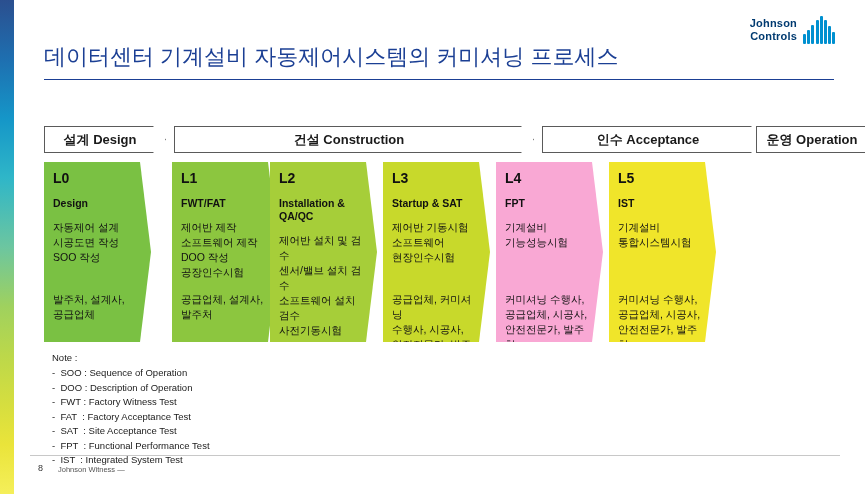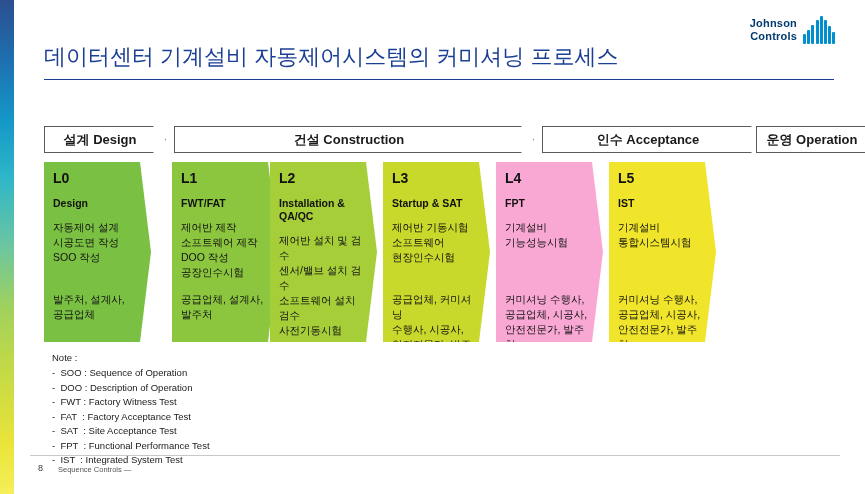--- a/index.html
+++ b/index.html
@@ -292,13 +292,13 @@
       <div class="note-row">-  FWT : Factory Witness Test</div>
       <div class="note-row">-  FAT  : Factory Acceptance Test</div>
       <div class="note-row">-  SAT  : Site Acceptance Test</div>
       <div class="note-row">-  FPT  : Functional Performance Test</div>
       <div class="note-row">-  IST  : Integrated System Test</div>
     </div>
 </div>
 
 <div class="footer-rule"></div>
 <div class="page-num">8</div>
-<div class="footer-text">Sequence Controls —</div>
+<div class="footer-text">Johnson Witness —</div>
 
 </body></html>

